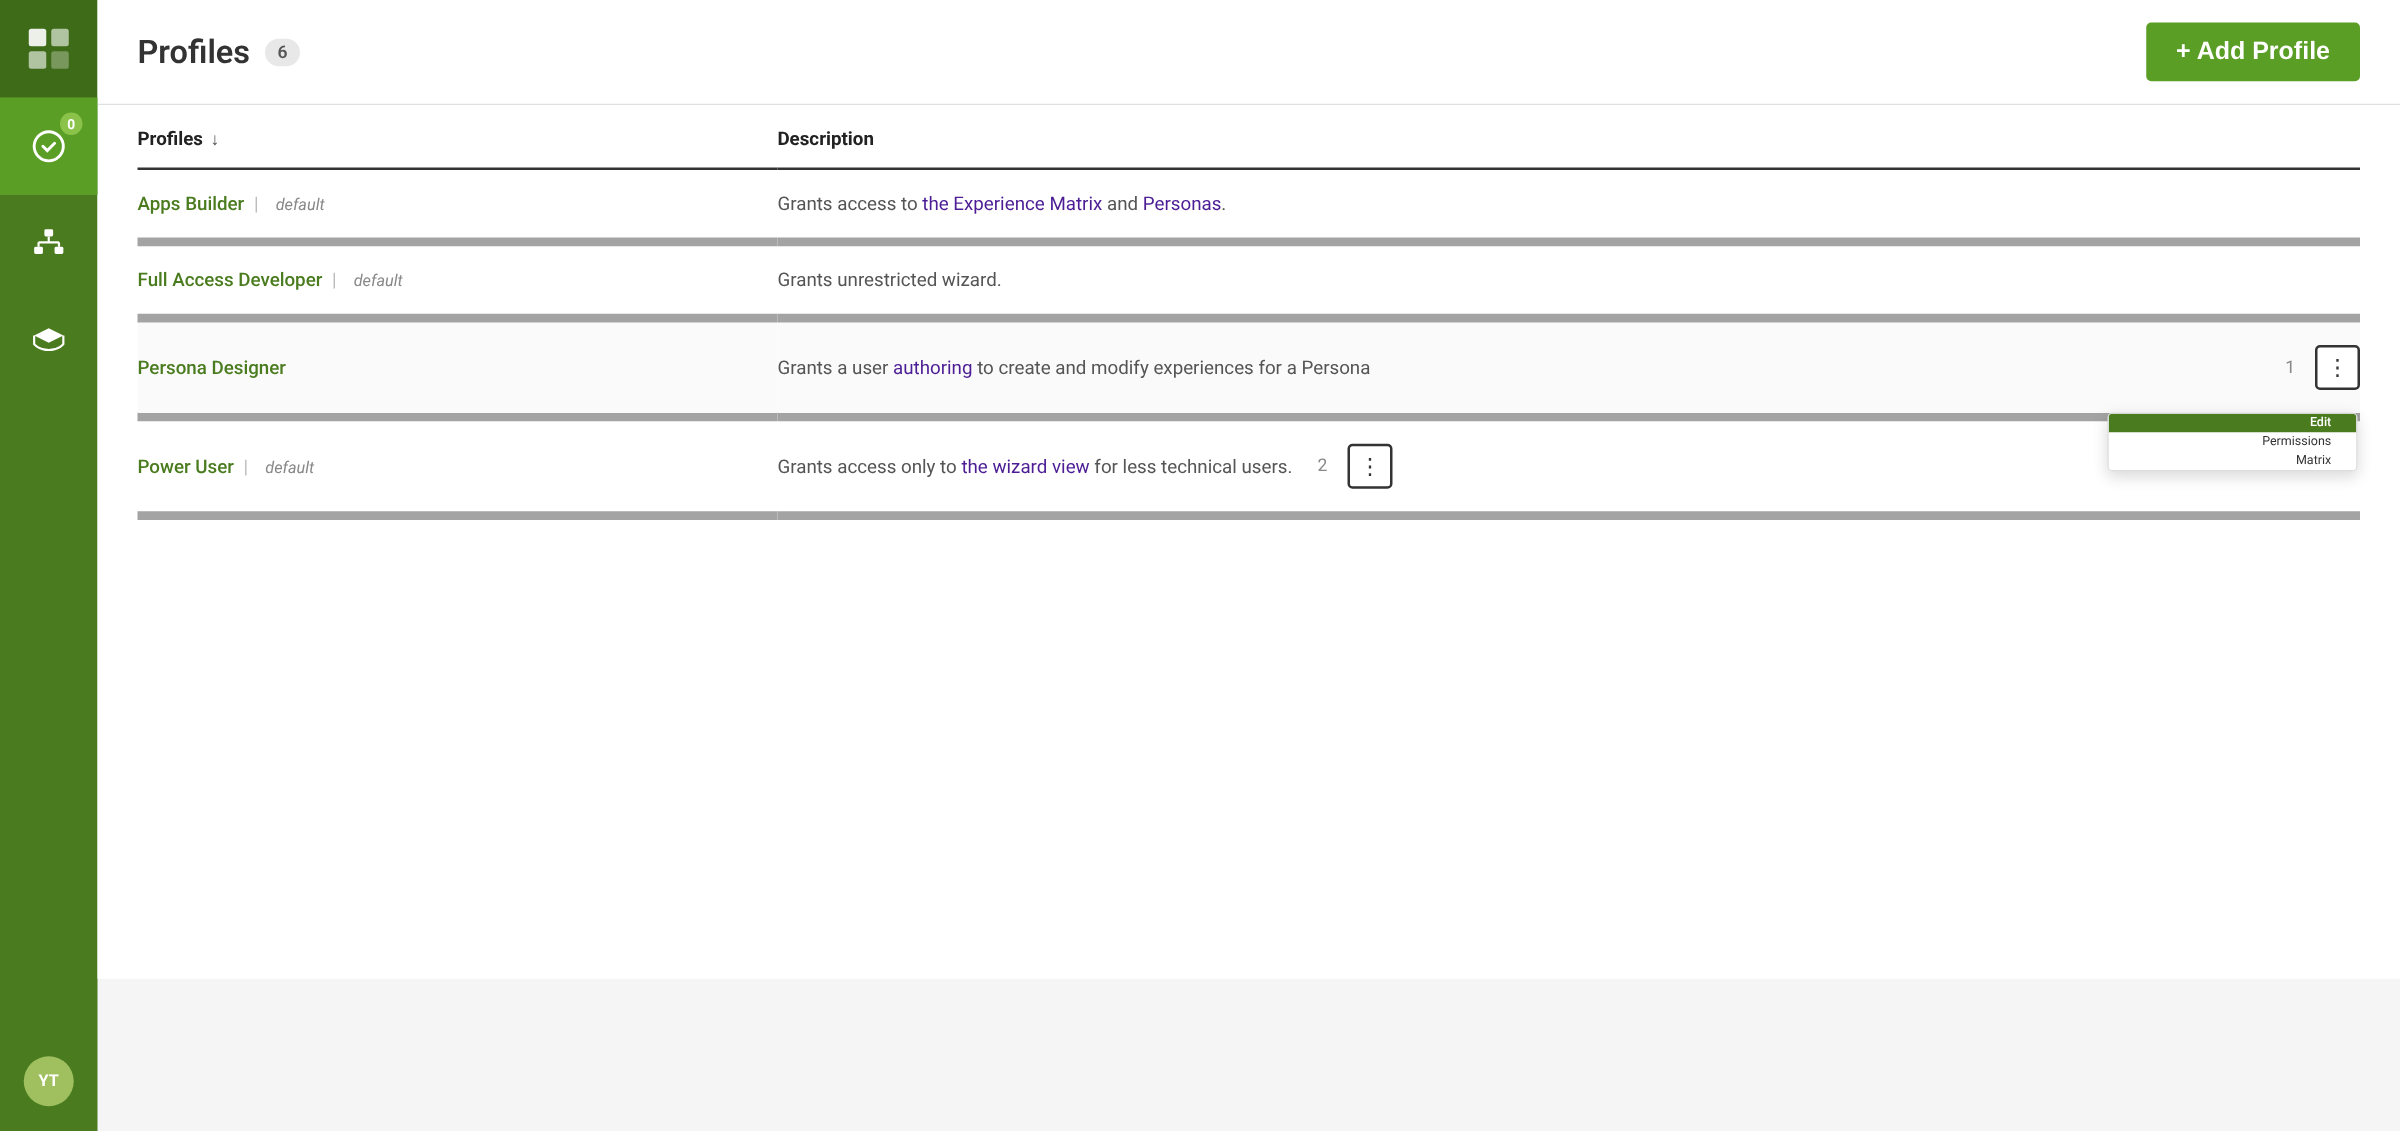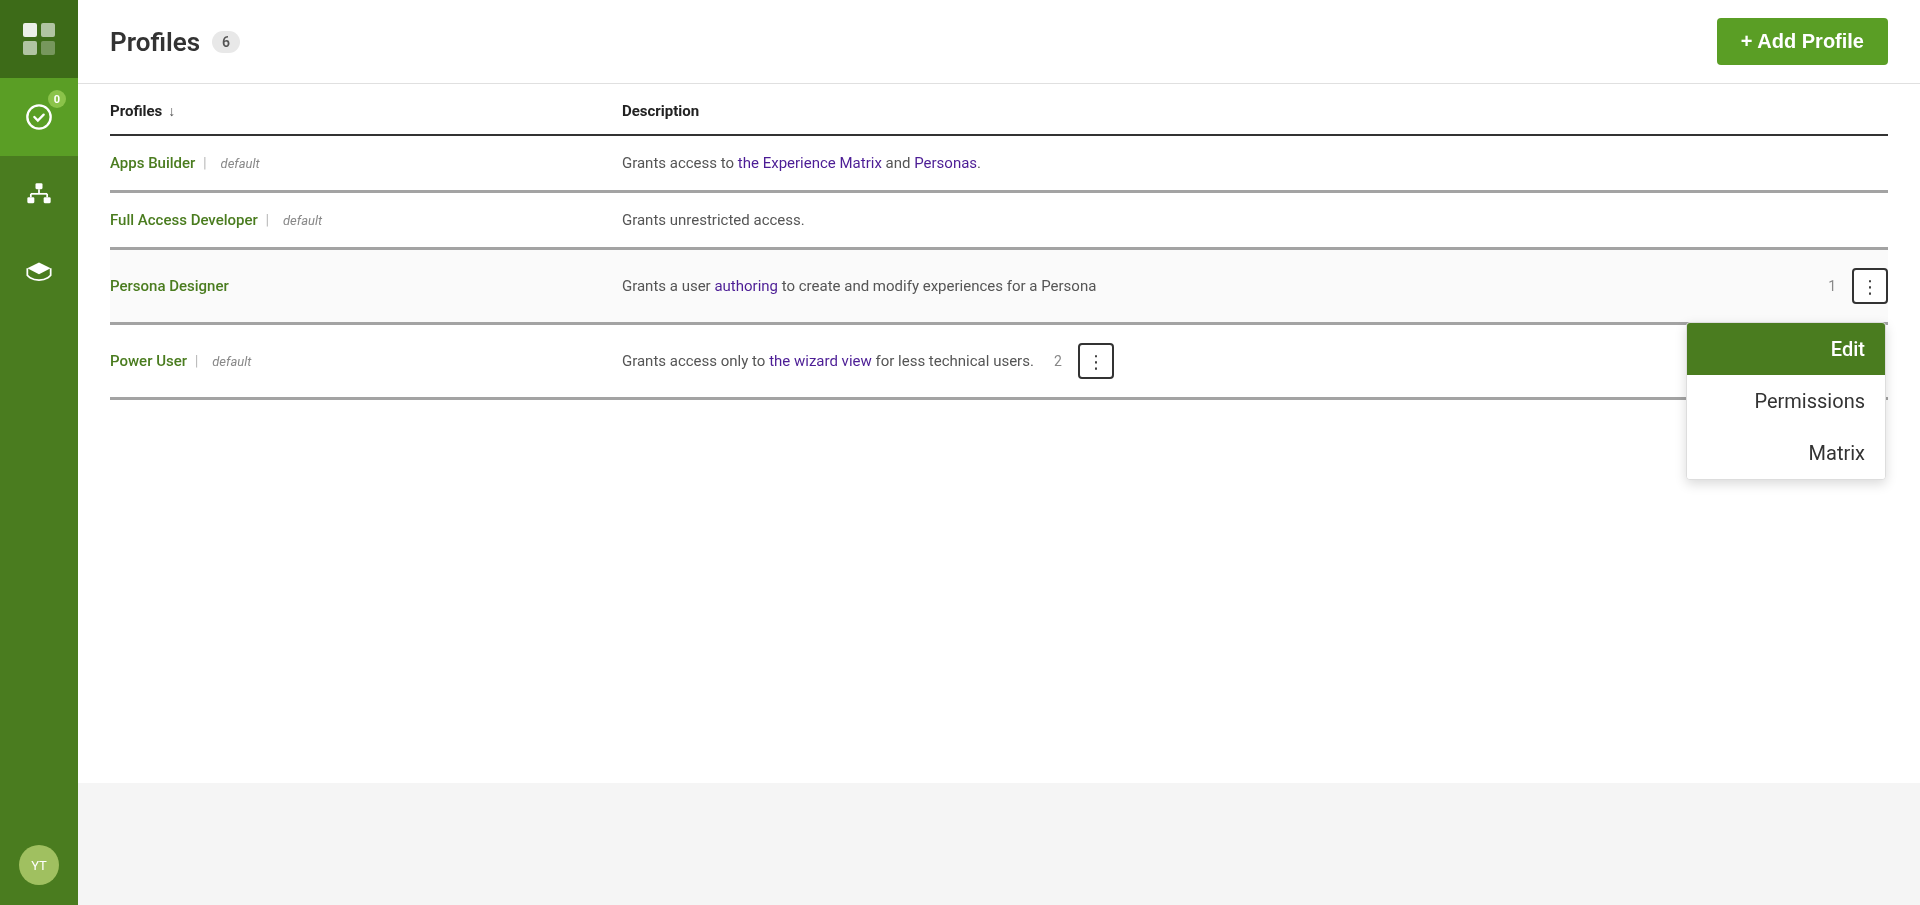--- a/index.html
+++ b/index.html
@@ -59,21 +59,21 @@
     .sidebar-avatar {
       width: 40px;
       height: 40px;
       background: #a0c060;
       border-radius: 50%;
       display: flex;
       align-items: center;
       justify-content: center;
       color: white;
       font-size: 13px;
-      font-weight: normal;
+      font-weight: bold;
       cursor: pointer;
       margin-top: auto;
       margin-bottom: 20px;
     }
 
     
     .main-content {
       flex: 1;
       background: white;
       display: flex;
@@ -147,21 +147,21 @@
     thead th:first-child {
       display: flex;
       align-items: center;
       gap: 6px;
     }
     .th-sort-icon {
       color: #555;
       font-size: 14px;
     }
     tbody tr {
-      border-bottom: 3px solid #a3a3a3;
+      border-bottom: 7px solid #a3a3a3;
       position: relative;
       margin-left: 41px;
     }
     tbody td {
       padding: 18px 12px 18px 0;
       font-size: 15px;
       color: #444;
       vertical-align: middle;
     }
     .profile-name {
@@ -219,22 +219,22 @@
       top: 52px;
       background: white;
       border: 1px solid #ddd;
       border-radius: 4px;
       box-shadow: 0 4px 12px rgba(0,0,0,0.15);
       z-index: 100;
       min-width: 200px;
       overflow: hidden;
     }
     .context-menu-item {
-      padding: 14px 20px;
-      font-size: 20px;
+      padding: 2px 20px;
+      font-size: 10px;
       color: #333;
       cursor: pointer;
       background: white;
     }
     .context-menu-item.active {
       background: #4a7c1f;
       color: white;
       font-weight: 500;
     }
 
@@ -324,21 +324,21 @@
         </tr>
 
 
         <tr>
           <td>
             <span class="profile-name">Full Access Developer</span>
             <span class="profile-separator">|</span>
             <span class="profile-default">default</span>
           </td>
           <td>
-            <span class="desc-text">Grants unrestricted access.</span>
+            <span class="desc-text">Grants unrestricted wizard.</span>
           </td>
         </tr>
 
         <tr style="background:#fafafa;">
           <td>
             <span class="profile-name">Persona Designer</span>
           </td>
           <td class="td-actions">
             <div style="display:flex; align-items:center; justify-content:space-between;">
               <span class="desc-text">Grants a user <a class="desc-link" href="#">authoring</a> to create and modify experiences for a Persona</span>

